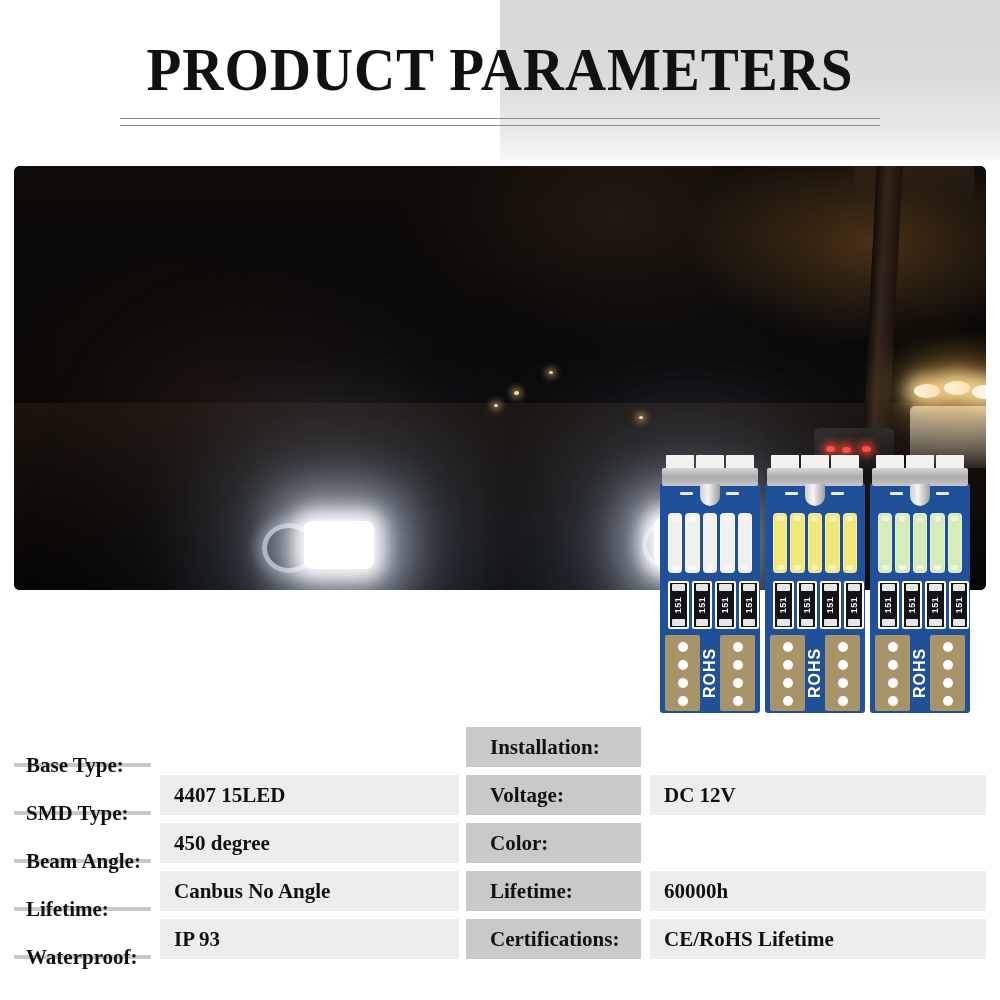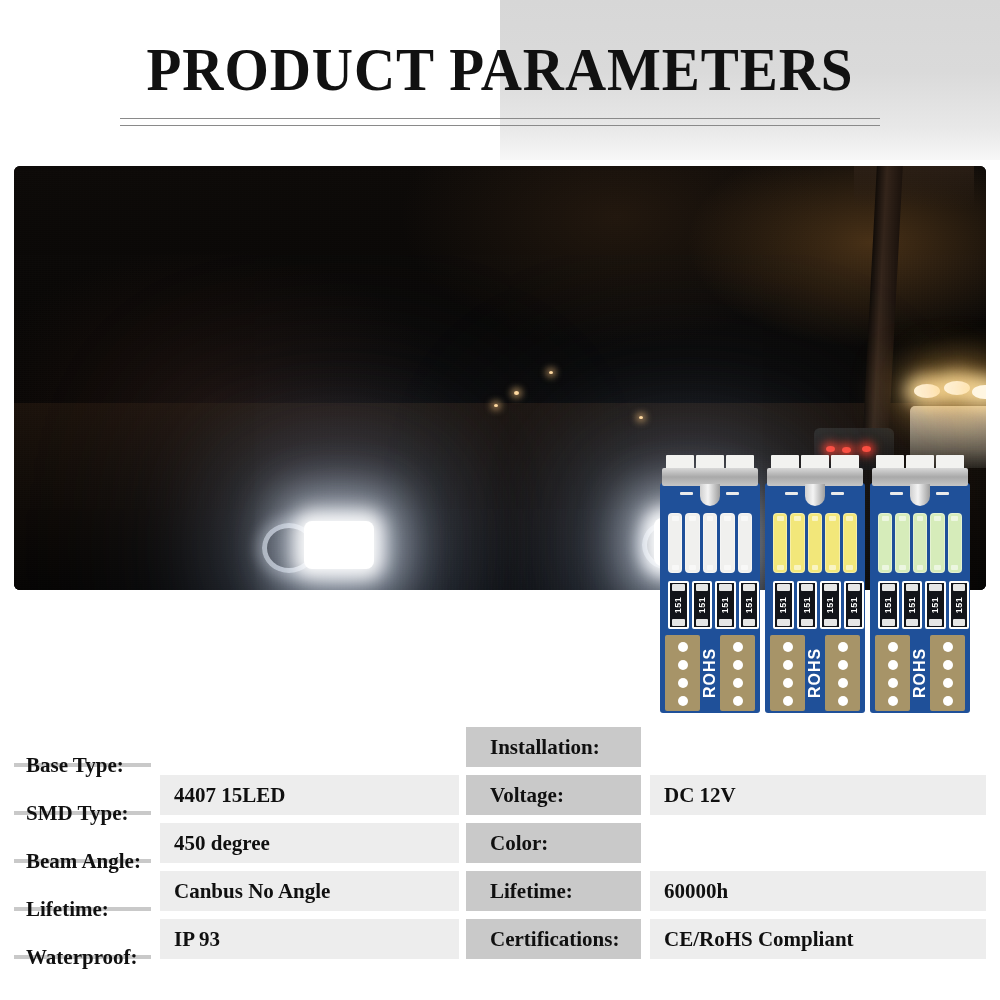--- a/index.html
+++ b/index.html
@@ -446,19 +446,19 @@
       </div>
       <div class="row">
         <div class="lbl">Color:</div>
       </div>
       <div class="row">
         <div class="lbl">Lifetime:</div>
         <div class="val">60000h</div>
       </div>
       <div class="row">
         <div class="lbl">Certifications:</div>
-        <div class="val">CE/RoHS Compliant</div>
+        <div class="val">CE/RoHS Lifetime</div>
       </div>
     </div>
 
   </div>
 
 </div>
 
 </body></html>

